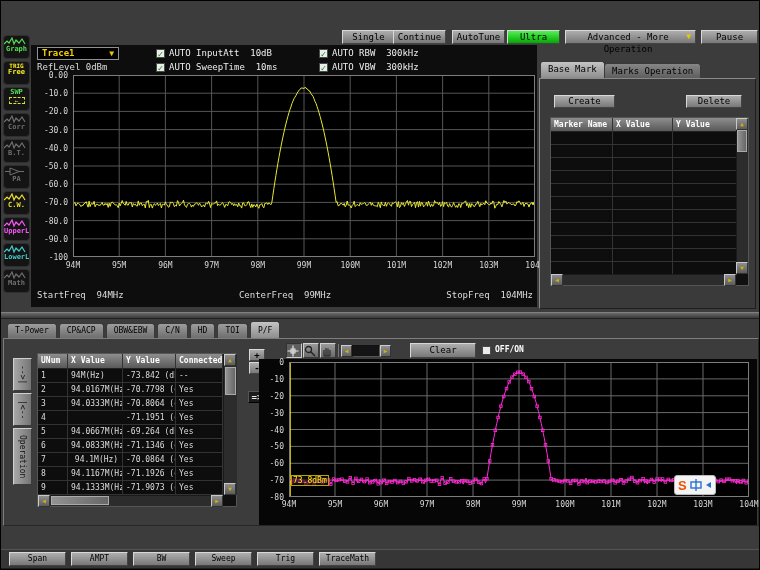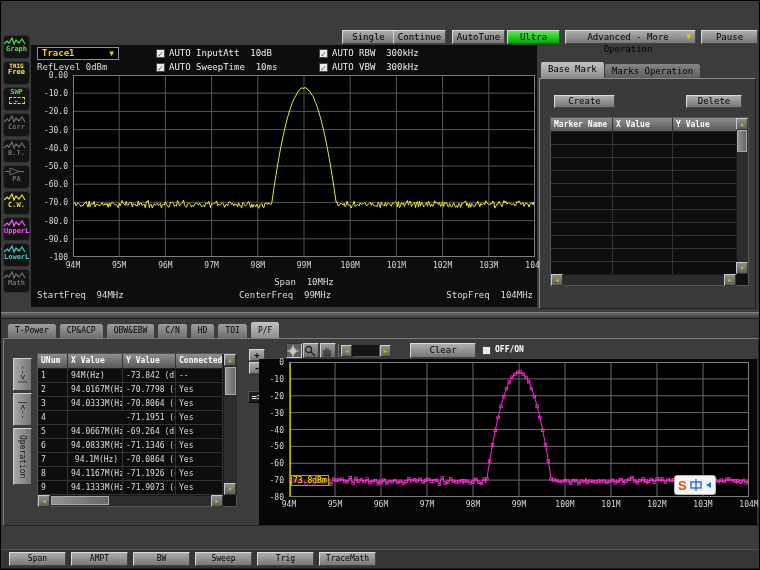--- a/index.html
+++ b/index.html
@@ -253,21 +253,20 @@
         <div class="tick xlab" style="left: 117.4px; top: 216px;">96M</div>
         <div class="tick xlab" style="left: 163.6px; top: 216px;">97M</div>
         <div class="tick xlab" style="left: 209.8px; top: 216px;">98M</div>
         <div class="tick xlab" style="left: 256px; top: 216px;">99M</div>
         <div class="tick xlab" style="left: 302.2px; top: 216px;">100M</div>
         <div class="tick xlab" style="left: 348.4px; top: 216px;">101M</div>
         <div class="tick xlab" style="left: 394.6px; top: 216px;">102M</div>
         <div class="tick xlab" style="left: 440.8px; top: 216px;">103M</div>
         <div class="tick xlab" style="left: 487px; top: 216px;">104M</div>
       </div>
-    <div class="spanlabel">Span  10MHz</div>
     <div class="freqrow">
       <span>StartFreq  94MHz</span>
       <span>CenterFreq  99MHz</span>
       <span>StopFreq  104MHz</span>
     </div>
   </div>
 
   <div class="rpanel">
     <div class="tab active-light rtab1">Base Mark</div>
     <div class="tab rtab2">Marks Operation</div>

